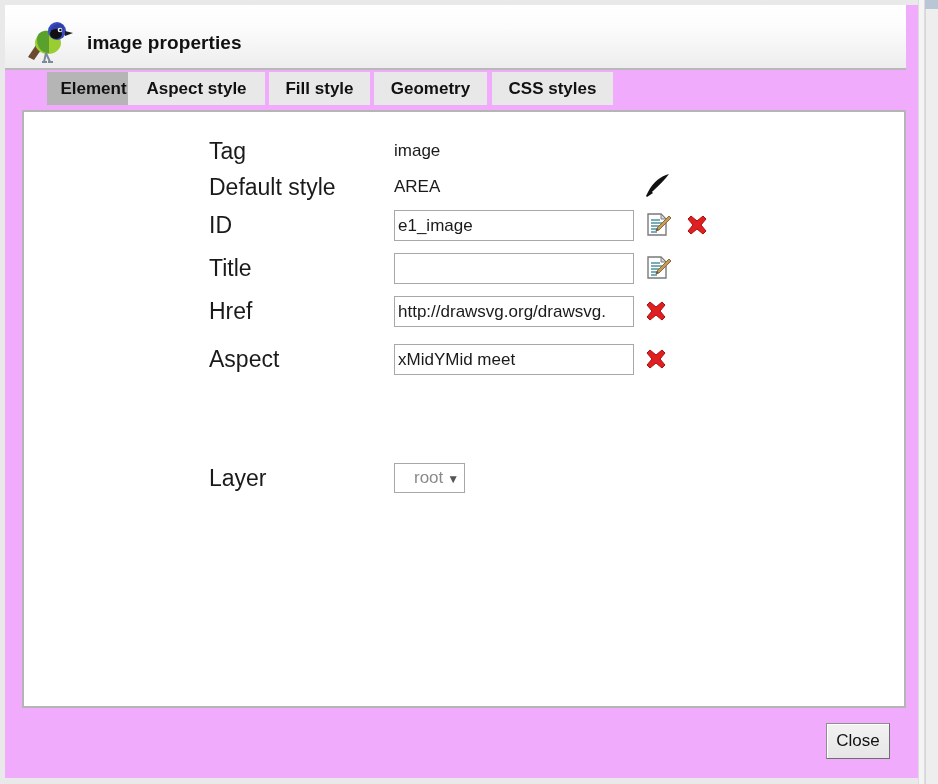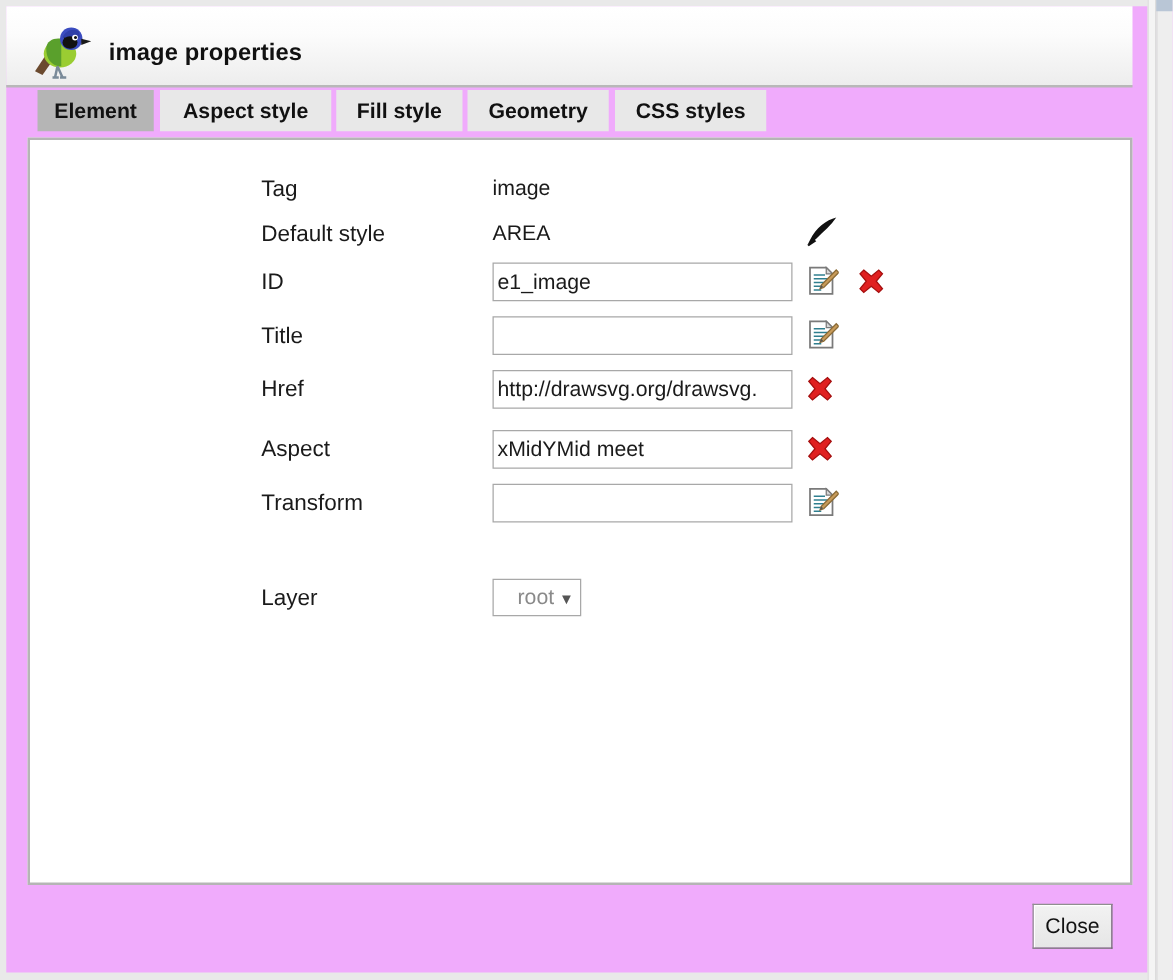--- a/index.html
+++ b/index.html
@@ -125,21 +125,21 @@
 
   .row {
     position: absolute;
     left: 0;
     width: 100%;
     height: 34px;
   }
   .lbl {
     position: absolute;
     left: 185px;
-    font-size: 18px;
+    font-size: 23px;
     color: #1a1a1a;
     white-space: nowrap;
     line-height: 34px;
   }
   .readval {
     position: absolute;
     left: 370px;
     font-size: 17px;
     color: #1a1a1a;
     white-space: nowrap;
@@ -254,21 +254,21 @@
         <path d="M41 14 L49 16 L41 19 Z" fill="#1a1a1a"></path>
 
         <path d="M22 36 L20 45 M22 36 L26 45" stroke="#7a8a99" stroke-width="2" fill="none"></path>
         <path d="M18 45 L23 45 M24 45 L29 45" stroke="#7a8a99" stroke-width="2" fill="none"></path>
       </svg>
     </span>
     <span class="title-text">image properties</span>
   </div>
 
   <div class="tabstrip">
-    <div class="tab active" style="left:25px; width:93px;">Element</div>
+    <div class="tab active" style="left:42px; width:93px;">Element</div>
     <div class="tab" style="left:123px; width:137px;">Aspect style</div>
     <div class="tab" style="left:264px; width:101px;">Fill style</div>
     <div class="tab" style="left:369px; width:113px;">Geometry</div>
     <div class="tab" style="left:487px; width:121px;">CSS styles</div>
   </div>
 
   <div class="panel">
 
     <div class="row" style="top:22px;">
       <span class="lbl">Tag</span>
@@ -344,39 +344,20 @@
     <div class="row" style="top:230px;">
       <span class="lbl">Aspect</span>
       <div class="field">xMidYMid meet</div>
       <span class="ico del near">
         <svg width="22" height="22" viewBox="0 0 22 22" xmlns="http://www.w3.org/2000/svg">
           <path d="M5 2 L11 7 L17 2 L20 5 L15 11 L20 17 L17 20 L11 15 L5 20 L2 17 L7 11 L2 5 Z" fill="#e02020" stroke="#a50f0f" stroke-width="1"></path>
         </svg>
       </span>
     </div>
 
-    <div class="row" style="top:273px;">
-      <span class="lbl">Transform</span>
-      <div class="field"></div>
-      <span class="ico edit">
-        <svg width="26" height="26" viewBox="0 0 26 26" xmlns="http://www.w3.org/2000/svg">
-          <path d="M3 2 H16 L21 7 V23 H3 Z" fill="#ffffff" stroke="#7a7a7a" stroke-width="1.4"></path>
-          <path d="M16 2 V7 H21 Z" fill="#d8d8d8" stroke="#7a7a7a" stroke-width="1"></path>
-          <g stroke="#2f7f8f" stroke-width="1.3">
-            <line x1="6" y1="8" x2="15" y2="8"></line>
-            <line x1="6" y1="11" x2="17" y2="11"></line>
-            <line x1="6" y1="14" x2="17" y2="14"></line>
-            <line x1="6" y1="17" x2="14" y2="17"></line>
-            <line x1="6" y1="20" x2="12" y2="20"></line>
-          </g>
-          <path d="M24 4 L26 6 L14 18 L11 19 L12 16 Z" fill="#c89b5a" stroke="#8a6a35" stroke-width="1"></path>
-          <path d="M11 19 L12 16 L13.5 17.5 Z" fill="#555555"></path>
-        </svg>
-      </span>
-    </div>
 
     <div class="row" style="top:321px;margin-top:28px;">
       <span class="lbl">Layer</span>
       <div class="select-box">
         <span>root</span><span class="caret">▼</span>
       </div>
     </div>
 
   </div>
 

